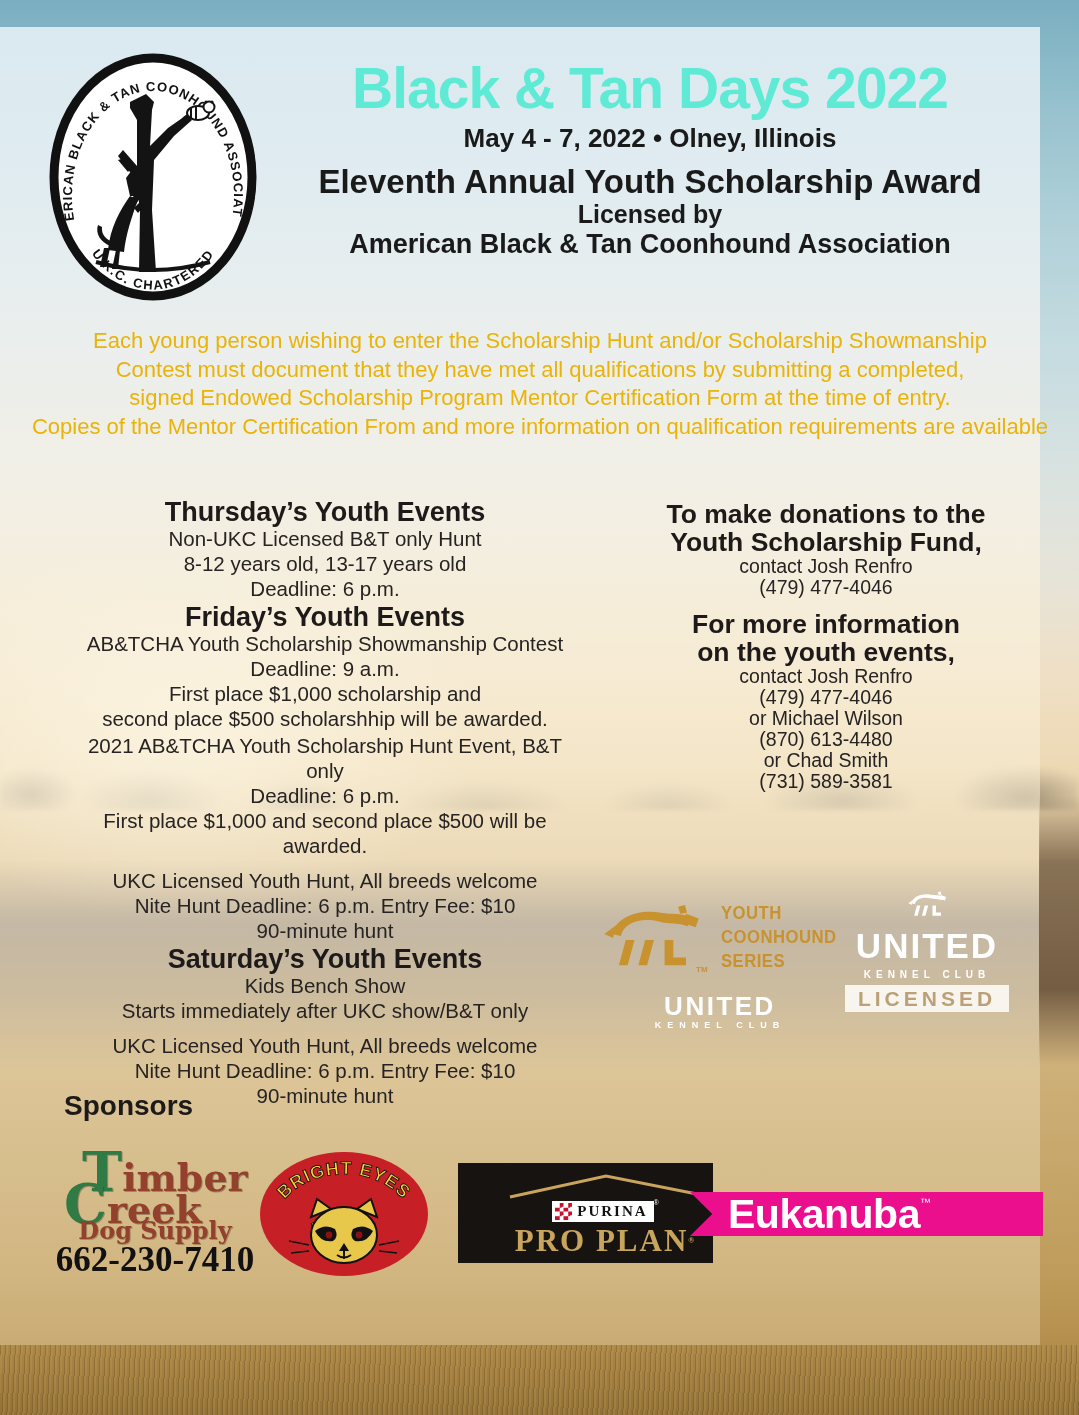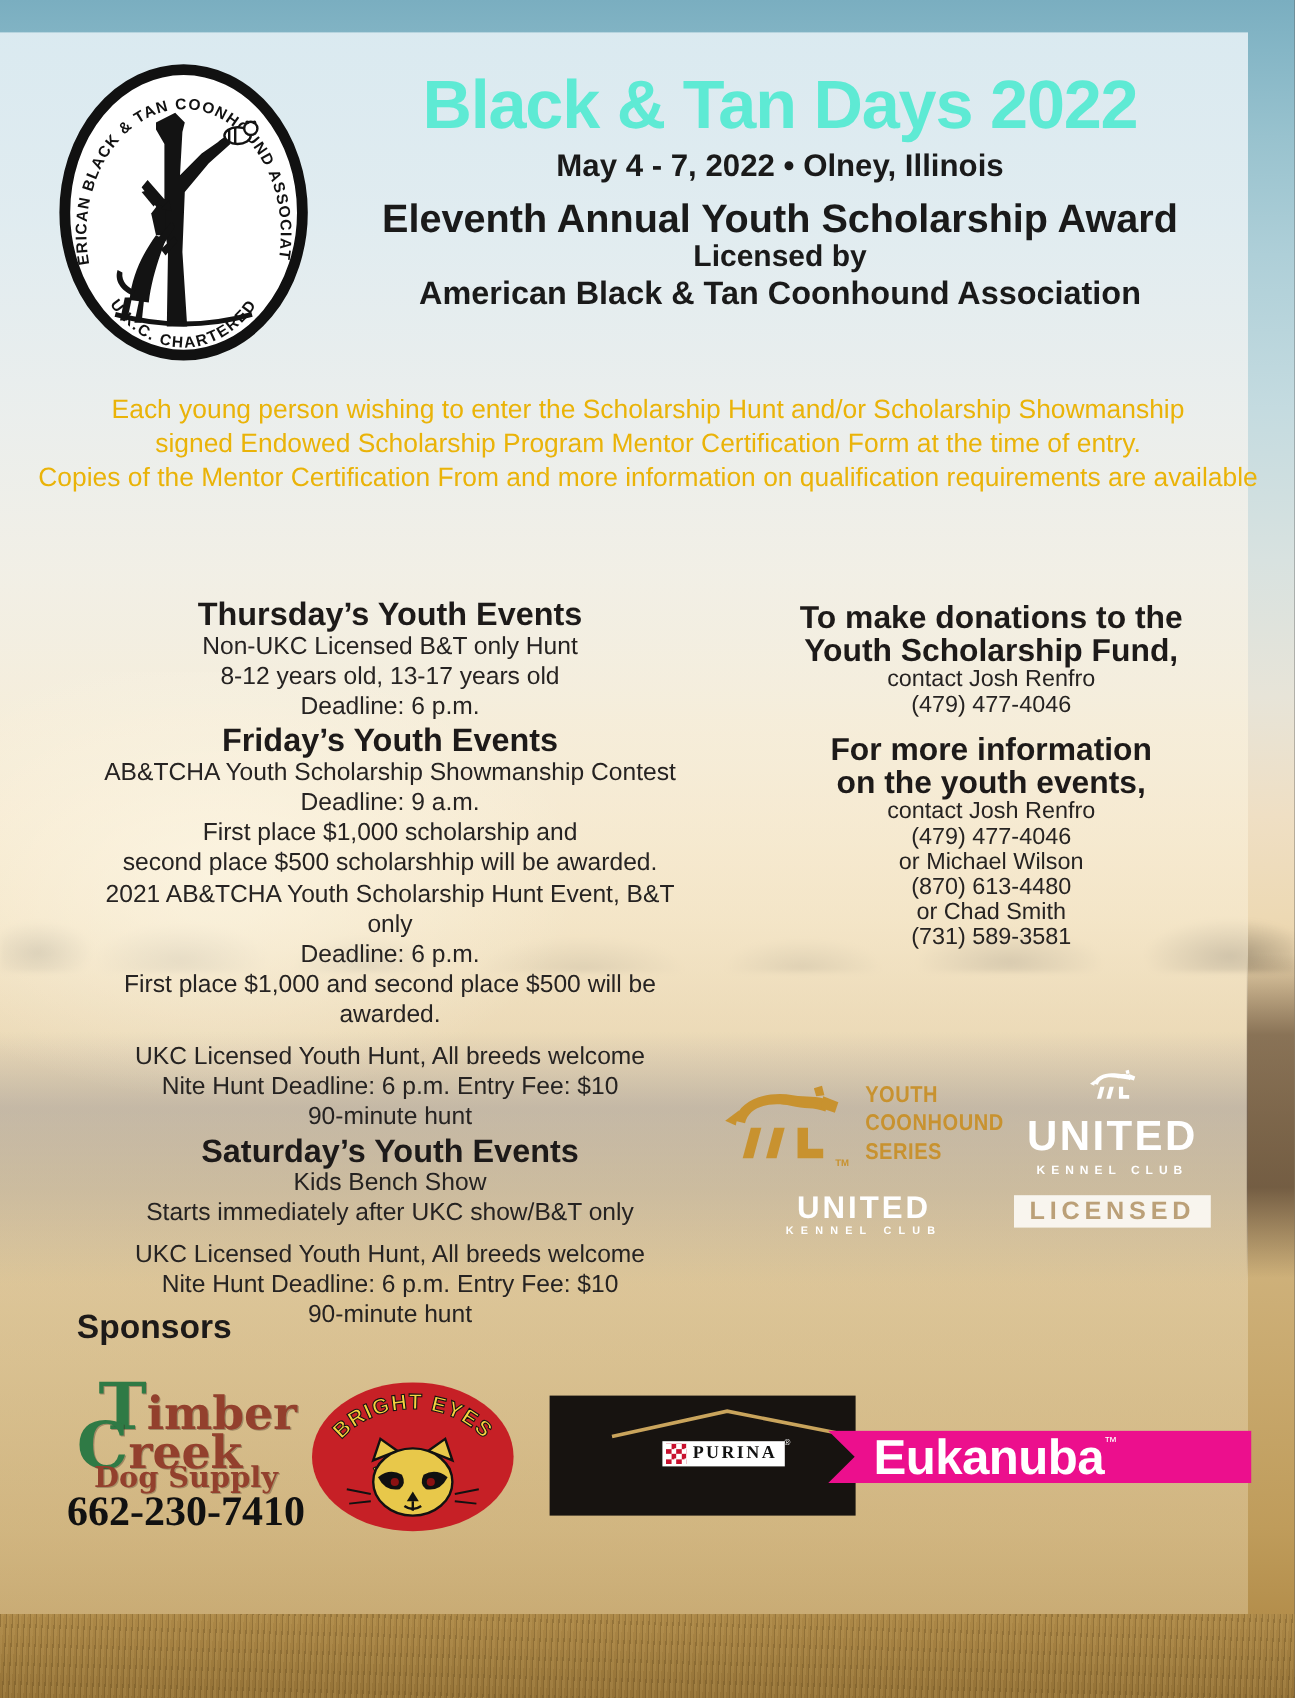--- a/index.html
+++ b/index.html
@@ -62,21 +62,21 @@
   .ycs-dog{left:0;top:8px;width:102px;height:70px;}
   .ycs-tm{left:96px;top:72px;font-size:8px;font-weight:700;}
   .ycs-text{left:121px;top:8px;font-size:19px;line-height:24px;font-weight:700;letter-spacing:.5px;
             transform:scaleX(.88);transform-origin:left top;text-align:left;}
   .ycs-united{left:0;top:98px;width:240px;text-align:center;color:#fff;font-size:26px;font-weight:700;letter-spacing:2.5px;}
   .ycs-kc{left:0;top:127px;width:240px;text-align:center;color:#fff;font-size:9px;font-weight:700;letter-spacing:6px;}
   .ukcr{left:845px;top:890px;width:164px;text-align:center;color:#fff;}
   .ukcr-dog{width:40px;height:28px;margin:0 auto;}
   .ukcr-united{font-size:35px;line-height:36px;font-weight:700;letter-spacing:2px;margin-top:6px;}
   .ukcr-kc{font-size:10px;font-weight:700;letter-spacing:5px;margin-top:5px;}
-  .licensed{margin-top:15px;background:rgba(252,250,245,.92);padding:2px 0 1px;
+  .licensed{margin-top:5px;background:rgba(252,250,245,.92);padding:2px 0 1px;
             font-weight:700;font-size:21px;letter-spacing:4px;color:#BBA078;}
 
   
   .sponsors-h{left:64px;top:1090px;font-size:28px;font-weight:700;color:#1d1a19;}
   .timber{left:60px;top:1148px;width:190px;font-family:"DejaVu Serif",serif;font-weight:700;
           text-shadow:1px 1px 0 rgba(60,40,30,.35);}
   .t-line{position:absolute;white-space:nowrap;color:#93402D;}
   .t1{left:22px;top:-8px;font-size:38px;}
   .t2{left:4px;top:24px;font-size:38px;}
   .t-cap{color:#2F7A45;font-size:54px;}
@@ -153,20 +153,21 @@
   <div class="abs header-text">
     <div class="title" style="color:#5eead4">Black &amp; Tan Days 2022</div>
     <div class="date-line">May 4 - 7, 2022 • Olney, Illinois</div>
     <div class="award">Eleventh Annual Youth Scholarship Award</div>
     <div class="sponsored">Licensed by</div>
     <div class="assoc">American Black &amp; Tan Coonhound Association</div>
   </div>
 
   <div class="abs intro">
     <div>Each young person wishing to enter the Scholarship Hunt and/or Scholarship Showmanship</div>
+    <div>Contest must document that they have met all qualifications by submitting a completed,</div>
     <div>signed Endowed Scholarship Program Mentor Certification Form at the time of entry.</div>
     <div>Copies of the Mentor Certification From and more information on qualification requirements are available</div>
   </div>
 
   <section class="abs events">
     <h3 class="sec-h">Thursday’s Youth Events</h3>
     <p>Non-UKC Licensed B&amp;T only Hunt</p>
     <p>8-12 years old, 13-17 years old</p>
     <p>Deadline: 6 p.m.</p>
 
@@ -282,20 +283,21 @@
   <div class="abs purina">
     <svg class="roof" width="200" height="26" viewBox="0 0 200 26">
       <path d="M4 24 L100 3 L196 22" stroke="#C9A45C" stroke-width="3" fill="none"></path>
     </svg>
     <div>
       <span class="purina-row">
         <span class="checker"></span>
         <span class="purina-word">PURINA</span>
       </span><span class="purina-reg">®</span>
     </div>
+    <div class="proplan"><span>PRO PLAN</span><span class="proplan-reg">®</span></div>
   </div>
 
   <div class="abs eukanuba">
     <span class="euk-word">Eukanuba</span>
     <span class="euk-tm">™</span>
   </div>
 
 </div>
 
 </body></html>

